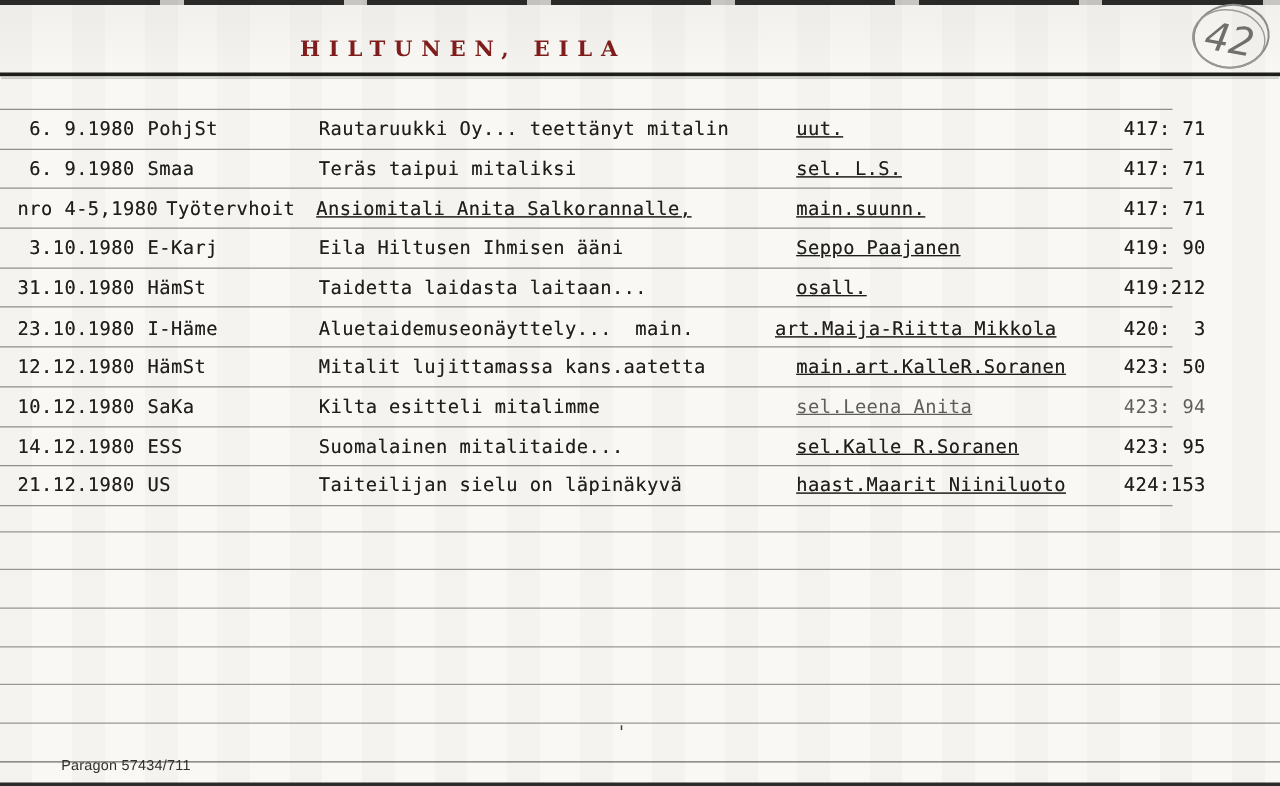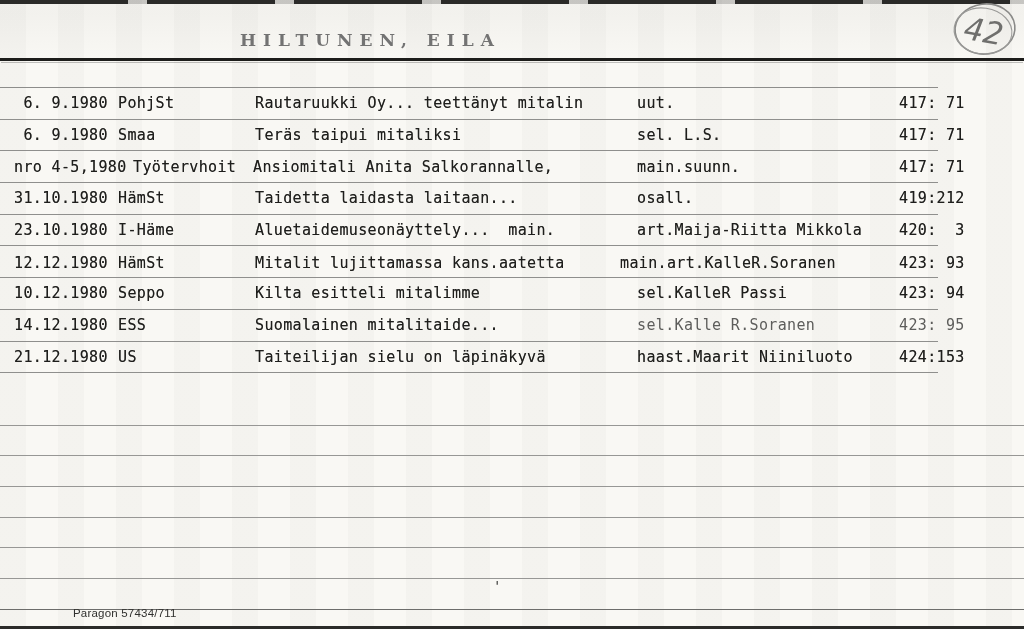--- a/index.html
+++ b/index.html
@@ -20,62 +20,62 @@
     position:absolute;left:0;top:0;width:1024px;height:4px;
     background:repeating-linear-gradient(90deg,#2a2a28 0 128px,rgba(42,42,40,.22) 128px 147px);
   }
   .bottom-edge{
     position:absolute;left:0;bottom:0;width:1024px;height:3px;background:#2b2b29;
   }
   
   .card-title{
     position:absolute;left:240px;top:30px;
     font-family:"DejaVu Serif","Liberation Serif",serif;
-    font-size:17px;font-weight:700;letter-spacing:7px;color:#737373;white-space:pre;
+    font-size:17px;font-weight:700;letter-spacing:7px;color:#7f1d1d;white-space:pre;
   }
   .thick-rule{
     position:absolute;left:0;top:58px;width:1024px;height:3px;background:#1d1d1b;
     box-shadow:0 3px 0 -1px rgba(40,40,38,.28);
   }
   
   .page-annotation{position:absolute;left:949px;top:1px;width:72px;height:62px;}
   
   .rows{
     position:absolute;left:0;top:87px;width:938px;
     border-top:1.3px solid #8d8d8b;
   }
   .row{position:relative;height:30.7px;border-bottom:1.3px solid #8f8f8d;}
   .cell{
     position:absolute;top:0;line-height:30.2px;font-size:15px;letter-spacing:.35px;
     color:#1e1e1c;white-space:pre;text-shadow:0 0 .5px rgba(25,25,22,.55);
   }
   .c-date{left:14px;}
   .c-source{left:118px;}
   .c-title{left:255px;}
-  .c-credit{left:637px;}
+  .c-credit{left:637px;text-decoration:underline;}
   .c-ref{left:899px;}
   .row.wide-date .c-source{left:133px;}
-  .row.wide-date .c-title{left:253px;}
+  .row.wide-date .c-title{left:253px;text-decoration:underline;}
   
   .rows .row:nth-child(3) .cell{transform:translateY(1px);}
   .rows .row:nth-child(6) .cell{transform:translateY(2px);}
   .rows .row:nth-child(6) .c-credit{left:620px;}
   .rows .row:nth-child(8) .c-credit,
   .rows .row:nth-child(8) .c-ref{color:#5d5d5b;text-shadow:none;}
   
   .empty-rows{position:absolute;left:0;top:395px;width:1024px;}
   .row-empty{height:29.7px;border-bottom:1.2px solid #979795;}
   .row-empty:nth-child(7){border-bottom:1.8px solid #6d6d6b;}
   
   .stray-mark{
     position:absolute;left:493px;top:578px;font-size:14px;color:#3d3d3b;
   }
   
   .footer-print{
-    position:absolute;left:28px;top:607px;
+    position:absolute;left:4px;top:607px;
     font-family:"Liberation Sans","DejaVu Sans",sans-serif;
     font-size:11.5px;letter-spacing:.2px;color:#30302e;padding-left:45px;
   }
 </style>
 </head>
 <body>
 
 <div class="paper-texture"></div>
 <div class="top-edge"></div>
 
@@ -107,45 +107,52 @@
     <span class="cell c-ref">417: 71</span>
   </div>
   <div class="row wide-date">
     <span class="cell c-date">nro 4-5,1980</span>
     <span class="cell c-source">Työtervhoit</span>
     <span class="cell c-title">Ansiomitali Anita Salkorannalle,</span>
     <span class="cell c-credit">main.suunn.</span>
     <span class="cell c-ref">417: 71</span>
   </div>
   <div class="row">
+    <span class="cell c-date"> 3.10.1980</span>
+    <span class="cell c-source">E-Karj</span>
+    <span class="cell c-title">Eila Hiltusen Ihmisen ääni</span>
+    <span class="cell c-credit">Seppo Paajanen</span>
+    <span class="cell c-ref">419: 90</span>
+  </div>
+  <div class="row">
     <span class="cell c-date">31.10.1980</span>
     <span class="cell c-source">HämSt</span>
     <span class="cell c-title">Taidetta laidasta laitaan...</span>
     <span class="cell c-credit">osall.</span>
     <span class="cell c-ref">419:212</span>
   </div>
   <div class="row">
     <span class="cell c-date">23.10.1980</span>
     <span class="cell c-source">I-Häme</span>
     <span class="cell c-credit">art.Maija-Riitta Mikkola</span>
     <span class="cell c-title">Aluetaidemuseonäyttely...  main.</span>
     <span class="cell c-ref">420:  3</span>
   </div>
   <div class="row">
     <span class="cell c-date">12.12.1980</span>
     <span class="cell c-source">HämSt</span>
     <span class="cell c-credit">main.art.KalleR.Soranen</span>
     <span class="cell c-title">Mitalit lujittamassa kans.aatetta</span>
-    <span class="cell c-ref">423: 93</span>
+    <span class="cell c-ref">423: 50</span>
   </div>
   <div class="row">
     <span class="cell c-date">10.12.1980</span>
-    <span class="cell c-source">Seppo</span>
+    <span class="cell c-source">SaKa</span>
     <span class="cell c-title">Kilta esitteli mitalimme</span>
-    <span class="cell c-credit">sel.KalleR Passi</span>
+    <span class="cell c-credit">sel.Leena Anita</span>
     <span class="cell c-ref">423: 94</span>
   </div>
   <div class="row">
     <span class="cell c-date">14.12.1980</span>
     <span class="cell c-source">ESS</span>
     <span class="cell c-title">Suomalainen mitalitaide...</span>
     <span class="cell c-credit">sel.Kalle R.Soranen</span>
     <span class="cell c-ref">423: 95</span>
   </div>
   <div class="row">

